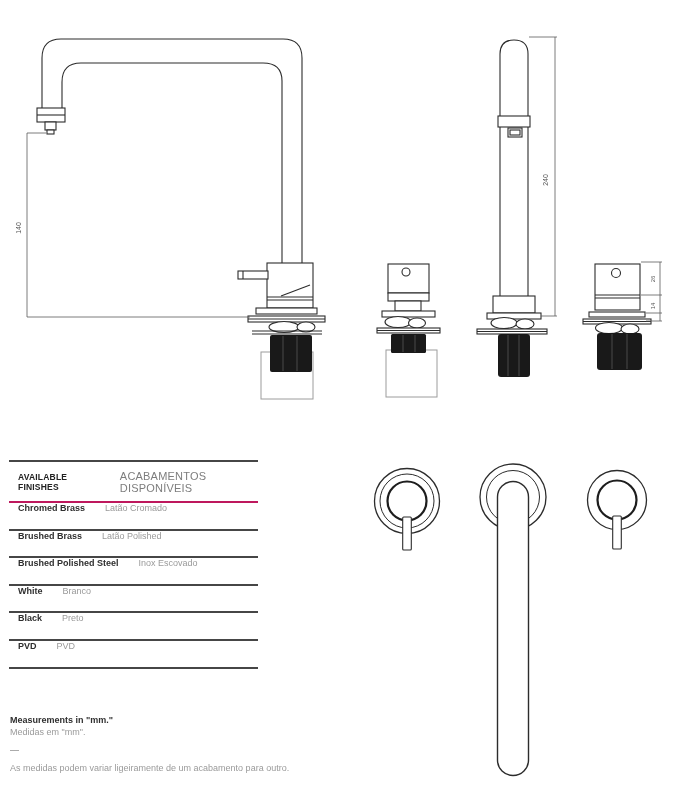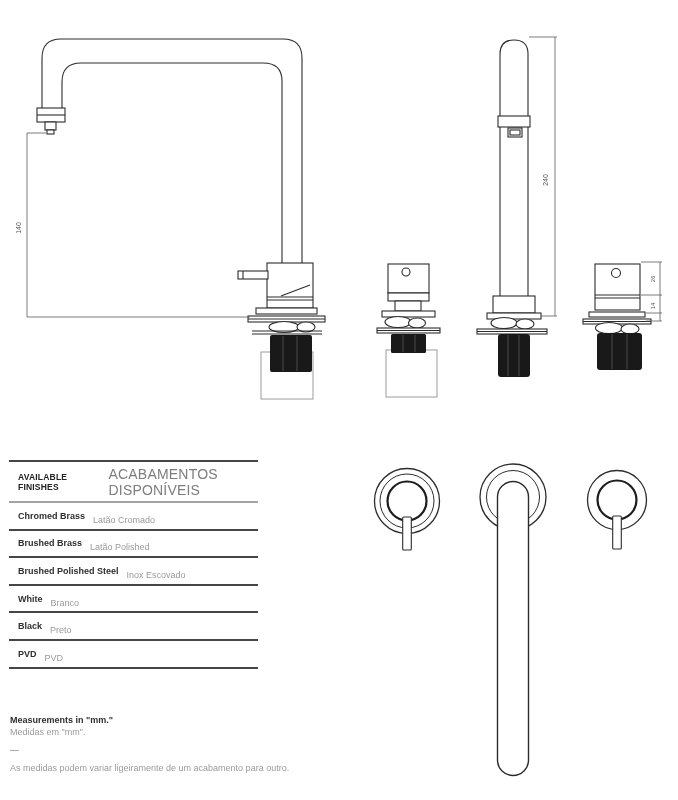--- a/index.html
+++ b/index.html
@@ -22,31 +22,31 @@
   .dimtxt.small{font-size:6px;}
   .c-outer{fill:none;stroke:#2c2c2c;stroke-width:1.3;}
   .c-mid{fill:none;stroke:#2c2c2c;stroke-width:1;}
   .c-bold{fill:none;stroke:#1d1d1d;stroke-width:2.2;}
   
   .finishes{
     position:absolute;left:9px;top:460px;width:249px;
     border-top:2px solid #464646;
   }
   .f-header{
-    height:39px;border-bottom:2px solid #a3a3a3;
+    height:39px;border-bottom:2px solid #be185d;
     display:flex;align-items:center;gap:23px;padding-left:9px;
   }
   .f-header .f-en{font-size:8.5px;font-weight:bold;color:#222222;letter-spacing:.2px;}
-  .f-header .f-pt{font-size:14px;color:#7d7d7d;letter-spacing:.2px;}
+  .f-header .f-pt{font-size:11px;color:#7d7d7d;letter-spacing:.2px;}
   .f-row{
     height:25.6px;border-bottom:2px solid #464646;
-    display:flex;align-items:center;gap:8px;padding-left:9px;
+    display:flex;gap:20px;padding-left:9px;
   }
   .f-row .f-en{font-size:9px;font-weight:bold;color:#2f2f2f;}
-  .f-row .f-pt{font-size:9px;color:#9a9a9a;margin-top:8px;}
+  .f-row .f-pt{font-size:9px;color:#9a9a9a;}
   
   .notes{position:absolute;left:10px;top:714px;width:330px;}
   .notes p{margin:0;line-height:12px;}
   .n-bold{font-size:9px;font-weight:bold;color:#2f2f2f;}
   .n-gray{font-size:9px;color:#9a9a9a;}
   .n-dash{margin-top:6px !important;margin-bottom:6px !important;color:#7d7d7d;}
 </style>
 </head>
 <body>
 

